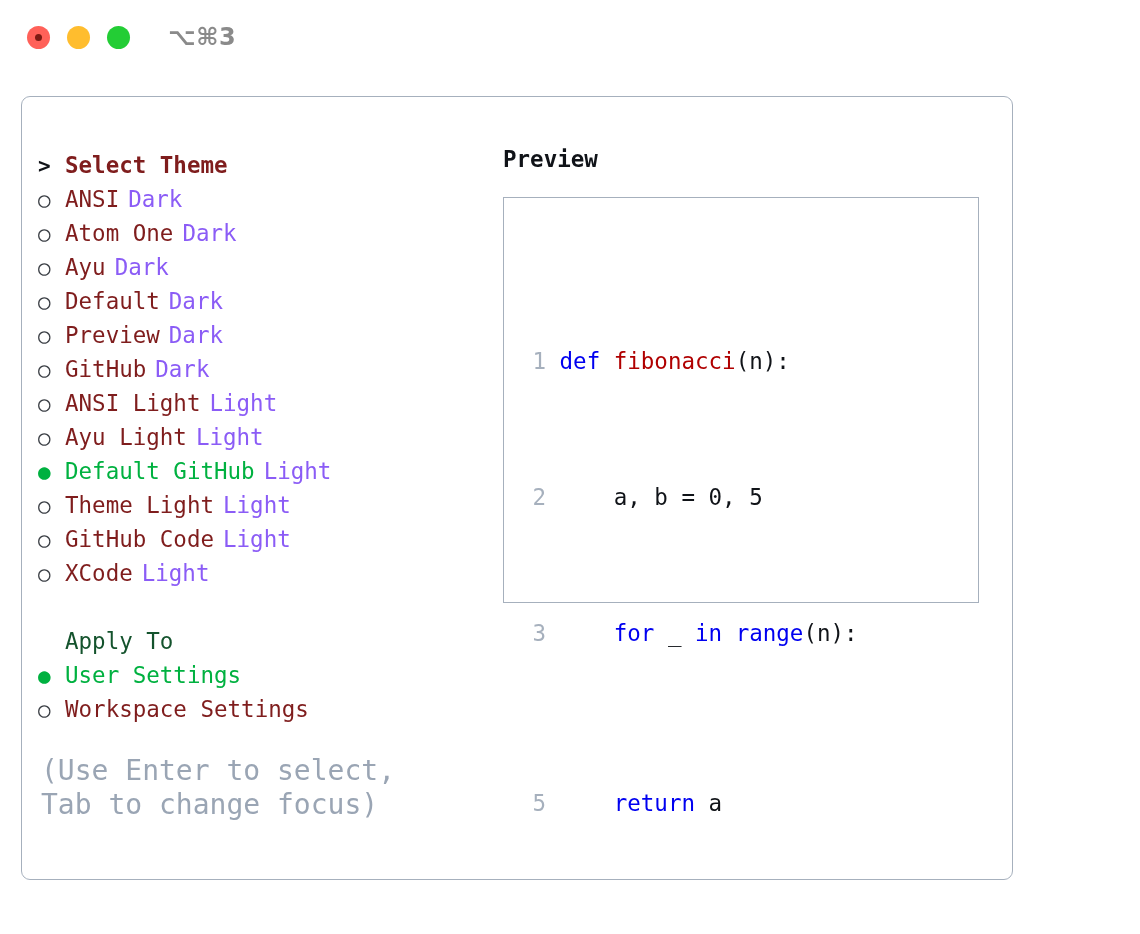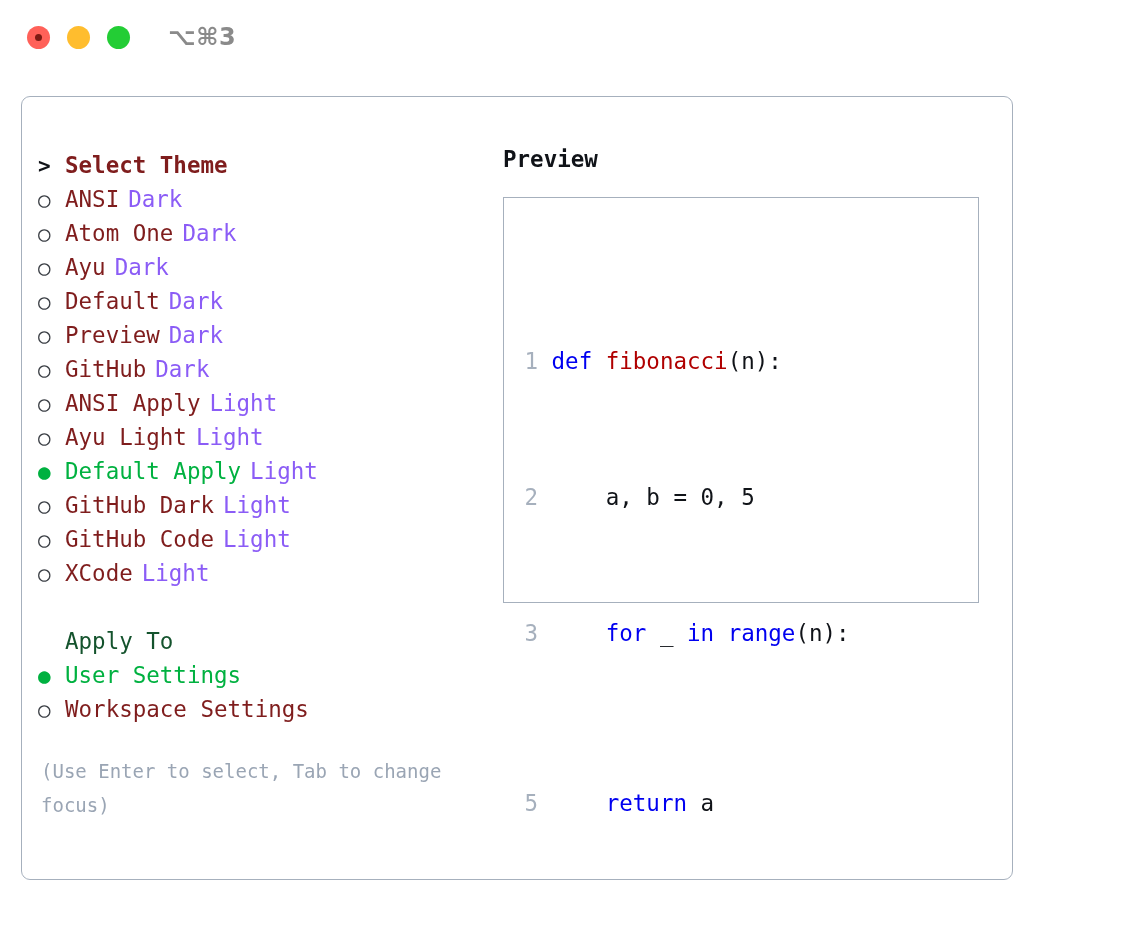--- a/index.html
+++ b/index.html
@@ -127,21 +127,21 @@
     line-height: 34px;
     white-space: pre;
   }
   #apply-to-heading .marker { color: transparent; }
   #apply-to-heading .row-label { color: #14532d; }
 
   #hint-text {
     margin-top: 28px;
     margin-left: 3px;
     width: 410px;
-    font-size: 19px;
+    font-size: 28px;
     line-height: 34px;
     color: #9aa5b4;
   }
 
   
   #preview-column {
     position: absolute;
     left: 481px;
     top: 45px;
     width: 490px;
@@ -162,21 +162,21 @@
     position: relative;
   }
   #code-area {
     position: absolute;
     left: 16px;
     top: 44px;
     font-size: 22.5px;
     line-height: 34px;
     white-space: pre;
   }
-  .code-line { white-space: pre; }
+  .code-line { white-space: pre; margin-left: 8px; }
   .lineno {
     color: #a6b0bd;
     display: inline-block;
     width: 18px;
     text-align: right;
   }
   .tok-kw   { color: #0000f0; }
   .tok-fn   { color: #b00000; }
   .tok-text { color: #101318; }
 </style>
@@ -220,33 +220,33 @@
 
       <div class="list-row">
         <span class="marker">○</span><span class="row-label">Preview</span><span class="row-cat">Dark</span>
       </div>
 
       <div class="list-row">
         <span class="marker">○</span><span class="row-label">GitHub</span><span class="row-cat">Dark</span>
       </div>
 
       <div class="list-row">
-        <span class="marker">○</span><span class="row-label">ANSI Apply</span><span class="row-cat">Light</span>
+        <span class="marker">○</span><span class="row-label">ANSI Light</span><span class="row-cat">Light</span>
       </div>
 
       <div class="list-row">
         <span class="marker">○</span><span class="row-label">Ayu Light</span><span class="row-cat">Light</span>
       </div>
 
       <div class="list-row">
-        <span class="marker selected">●</span><span class="row-label selected">Default Apply</span><span class="row-cat">Light</span>
-      </div>
-
-      <div class="list-row">
-        <span class="marker">○</span><span class="row-label">GitHub Dark</span><span class="row-cat">Light</span>
+        <span class="marker selected">●</span><span class="row-label selected">Default GitHub</span><span class="row-cat">Light</span>
+      </div>
+
+      <div class="list-row">
+        <span class="marker">○</span><span class="row-label">Theme Light</span><span class="row-cat">Light</span>
       </div>
 
       <div class="list-row">
         <span class="marker">○</span><span class="row-label">GitHub Code</span><span class="row-cat">Light</span>
       </div>
 
       <div class="list-row">
         <span class="marker">○</span><span class="row-label">XCode</span><span class="row-cat">Light</span>
       </div>
 

